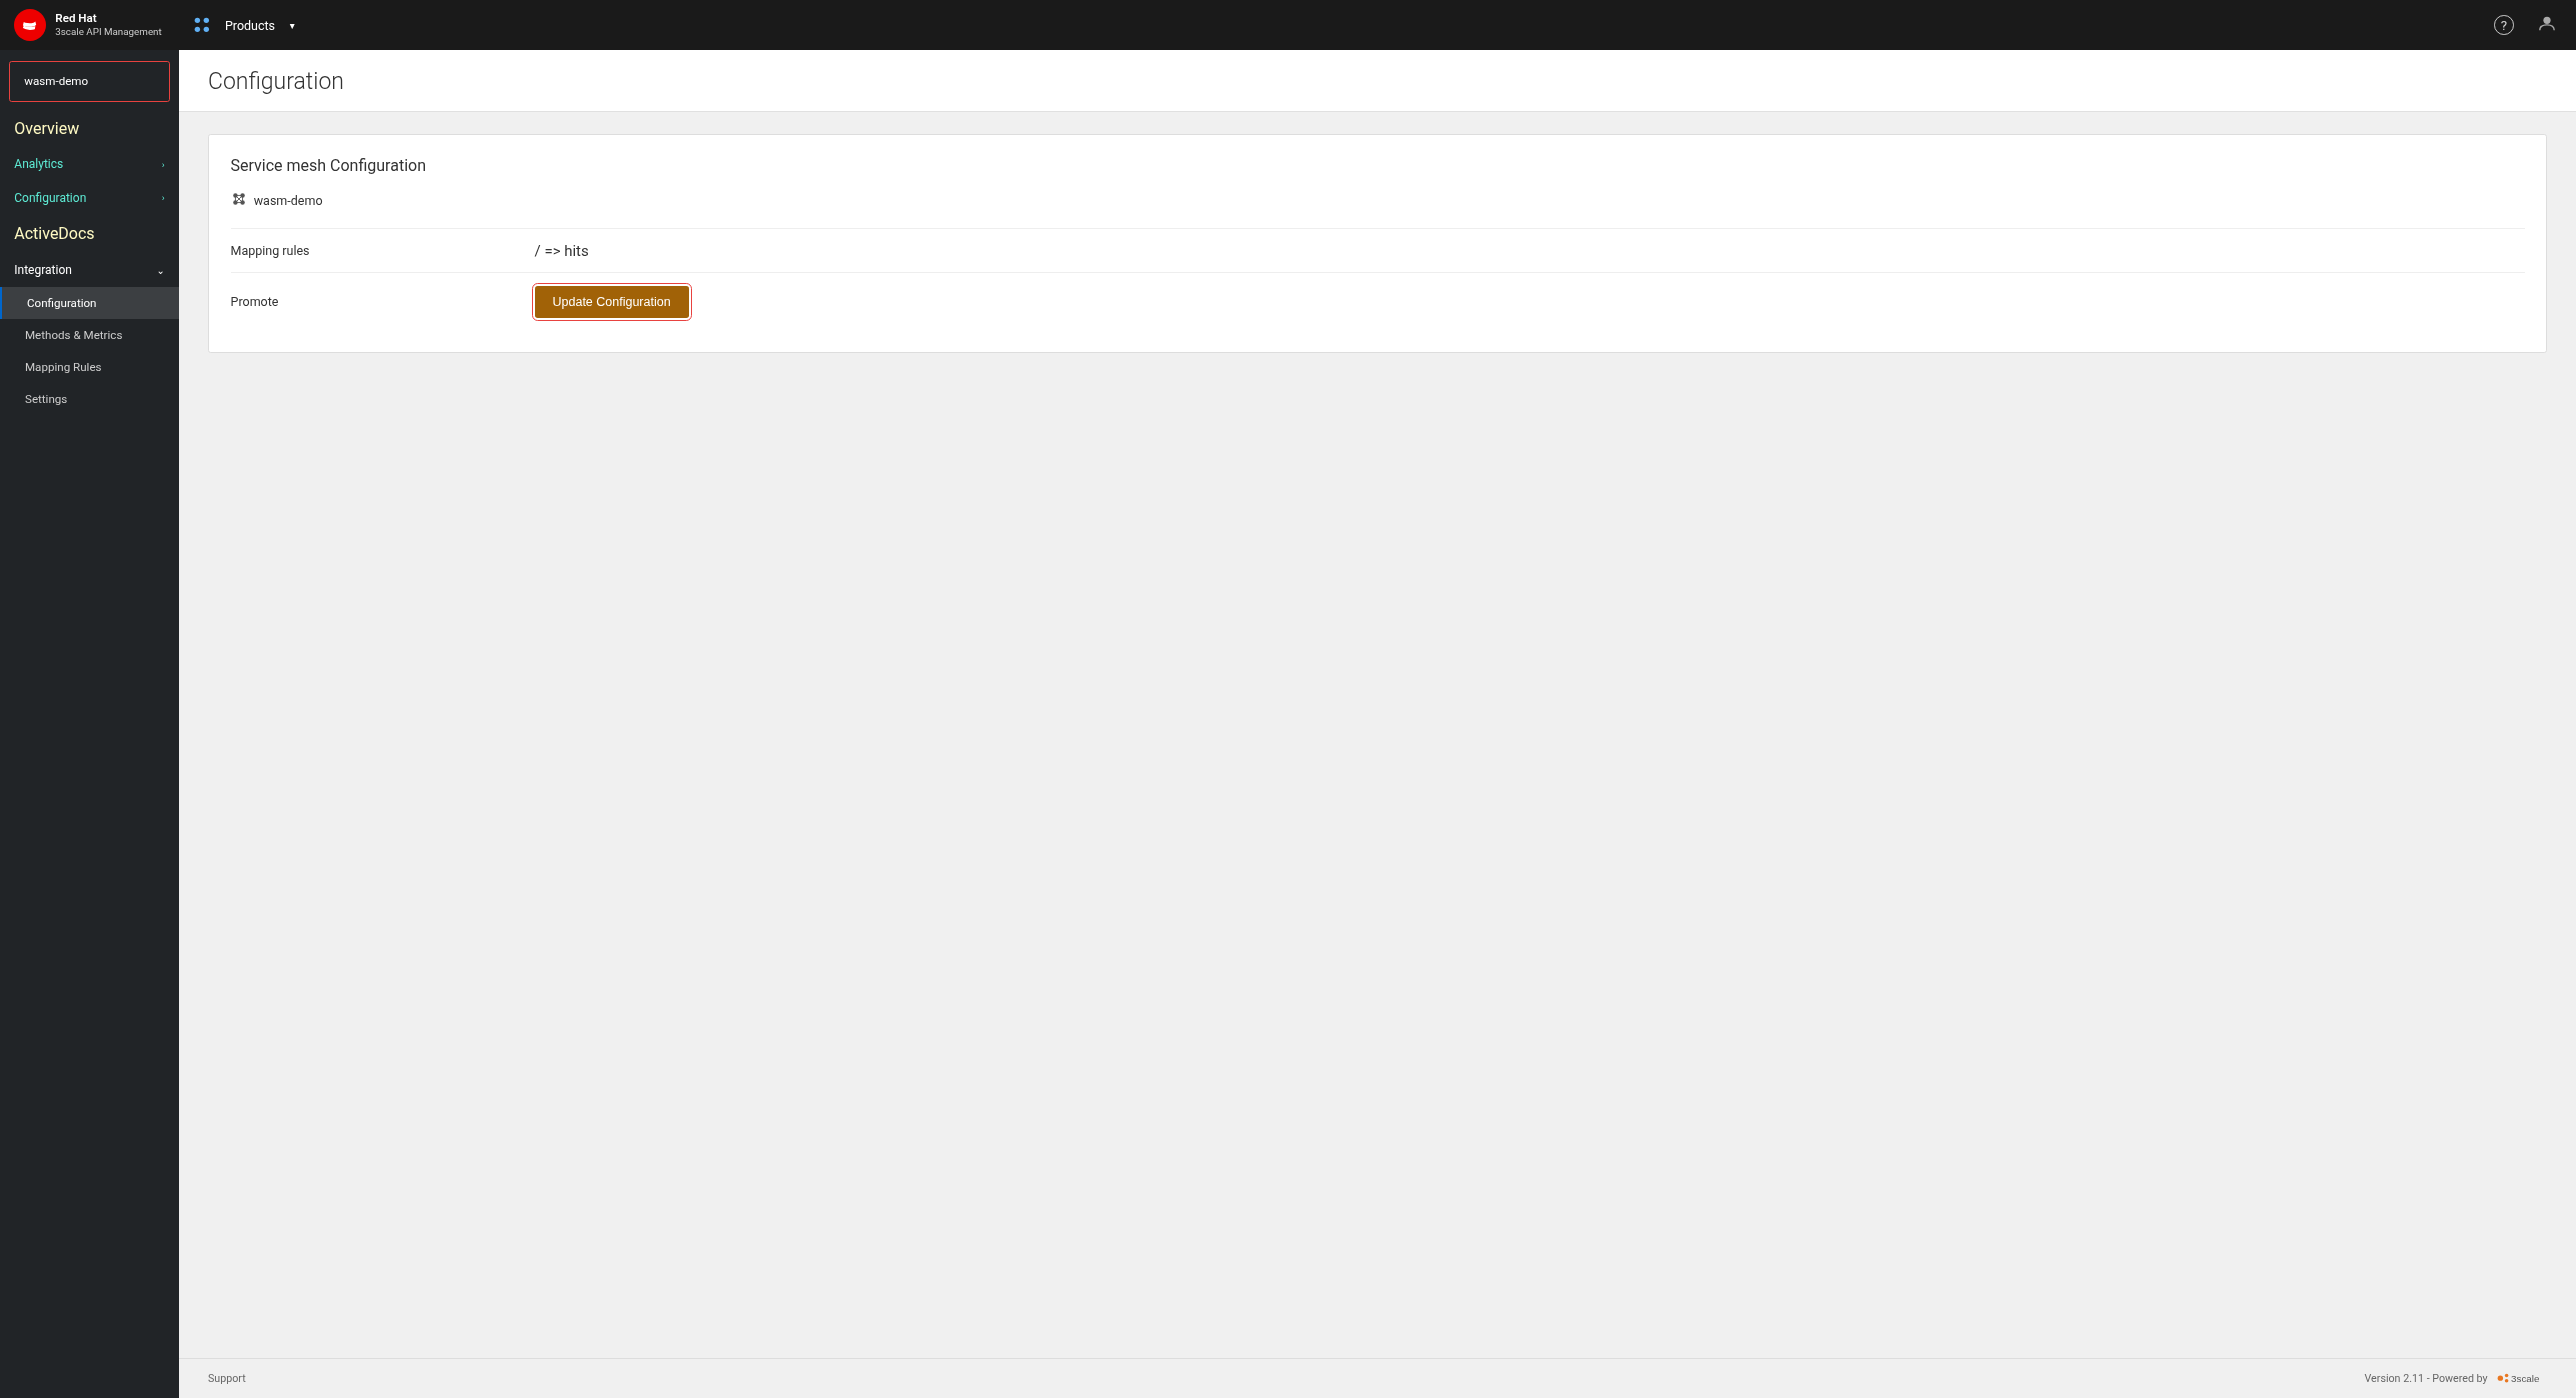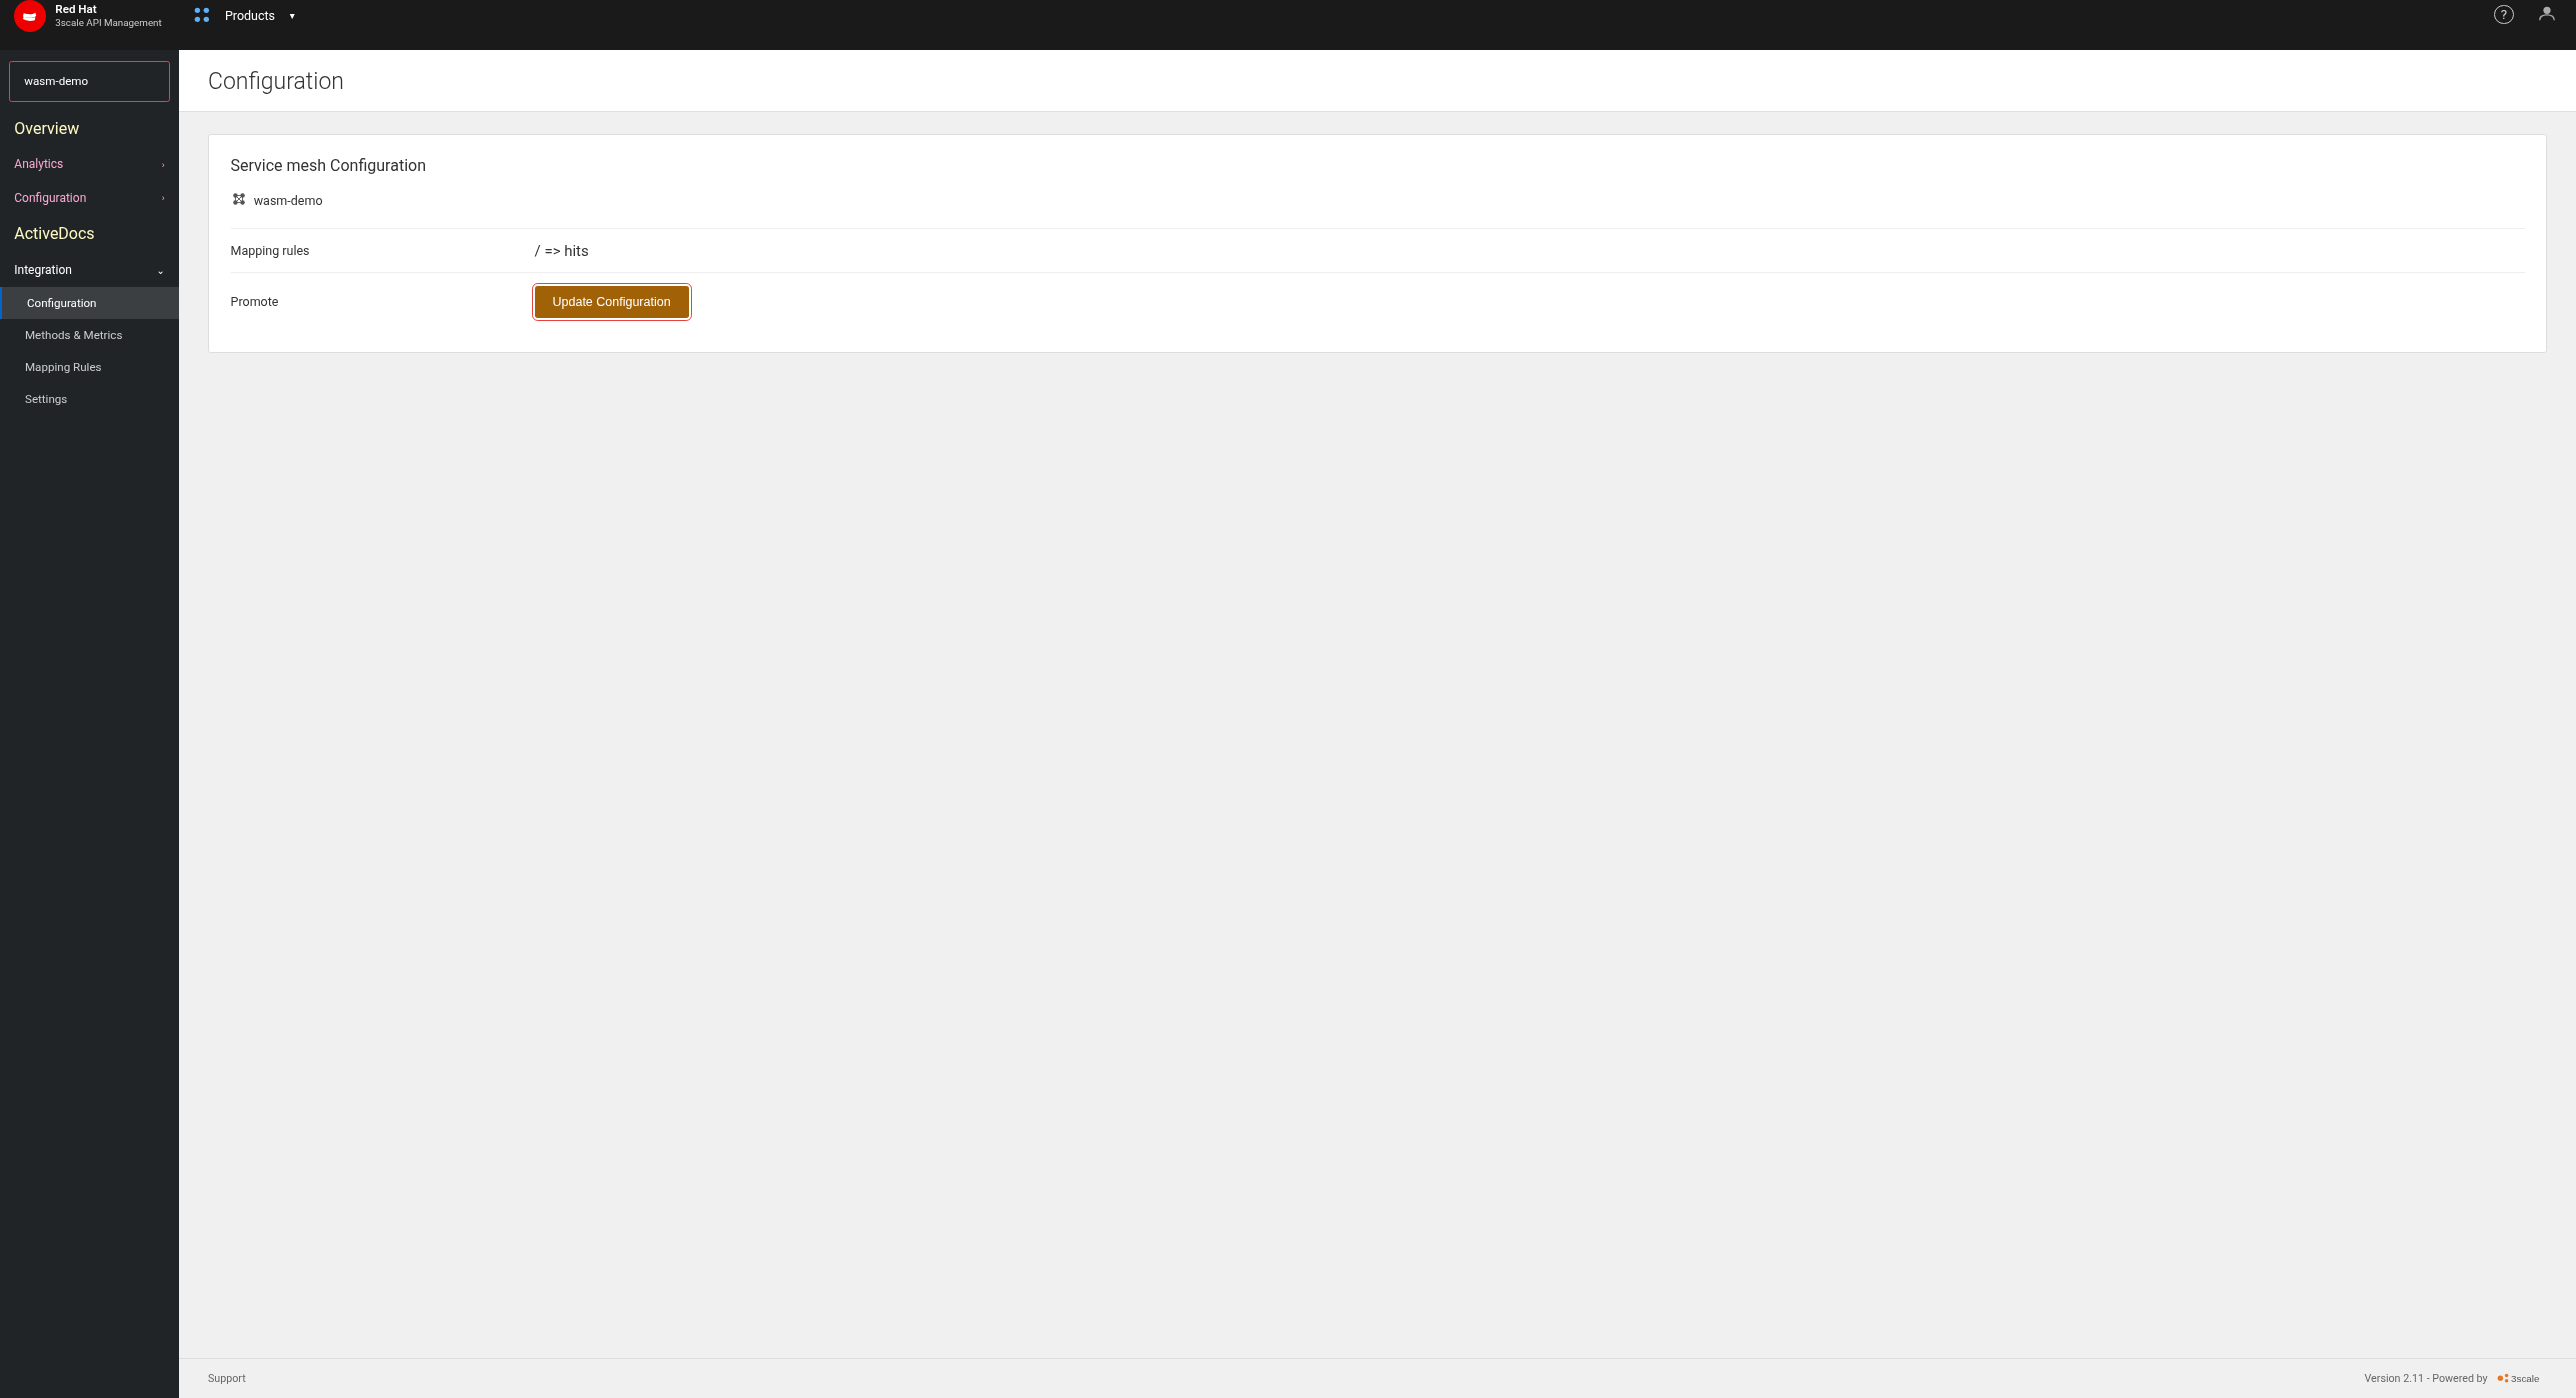--- a/index.html
+++ b/index.html
@@ -3,21 +3,21 @@
   <meta charset="utf-8">
   <style>
     * { box-sizing: border-box; margin: 0; padding: 0; }
     body { font-family: -apple-system, BlinkMacSystemFont, 'Segoe UI', Roboto, sans-serif; font-size: 12.5px; background: #f5f5f5; display: flex; flex-direction: column; height: 100vh; }
 
     
     .topnav {
       background: #1a1a1a;
       color: #fff;
       display: flex;
-      align-items: flex-start;
+      align-items: center;
       padding: 0 14.3px;
       height: 50px;
       flex-shrink: 0;
     }
     .topnav-brand {
       display: flex;
       align-items: center;
       gap: 9px;
       margin-right: 21.5px;
     }
@@ -99,21 +99,21 @@
       padding: 9.8px 14.3px;
       color: #fef9c3;
       cursor: pointer;
       font-size: 16px;
     }
     .sidebar-section-header {
       display: flex;
       align-items: center;
       justify-content: space-between;
       padding: 9.8px 14.3px;
-      color: #f9a8d4;
+      color: #5eead4;
       cursor: pointer;
       font-size: 12px;
     }
     .sidebar-section-header.active { color: #fff; }
     .chevron { font-size: 9.8px; }
     .sidebar-sub-item {
       padding: 9px 14.3px 9px 25px;
       color: #ccc;
       cursor: pointer;
       font-size: 11.6px;

